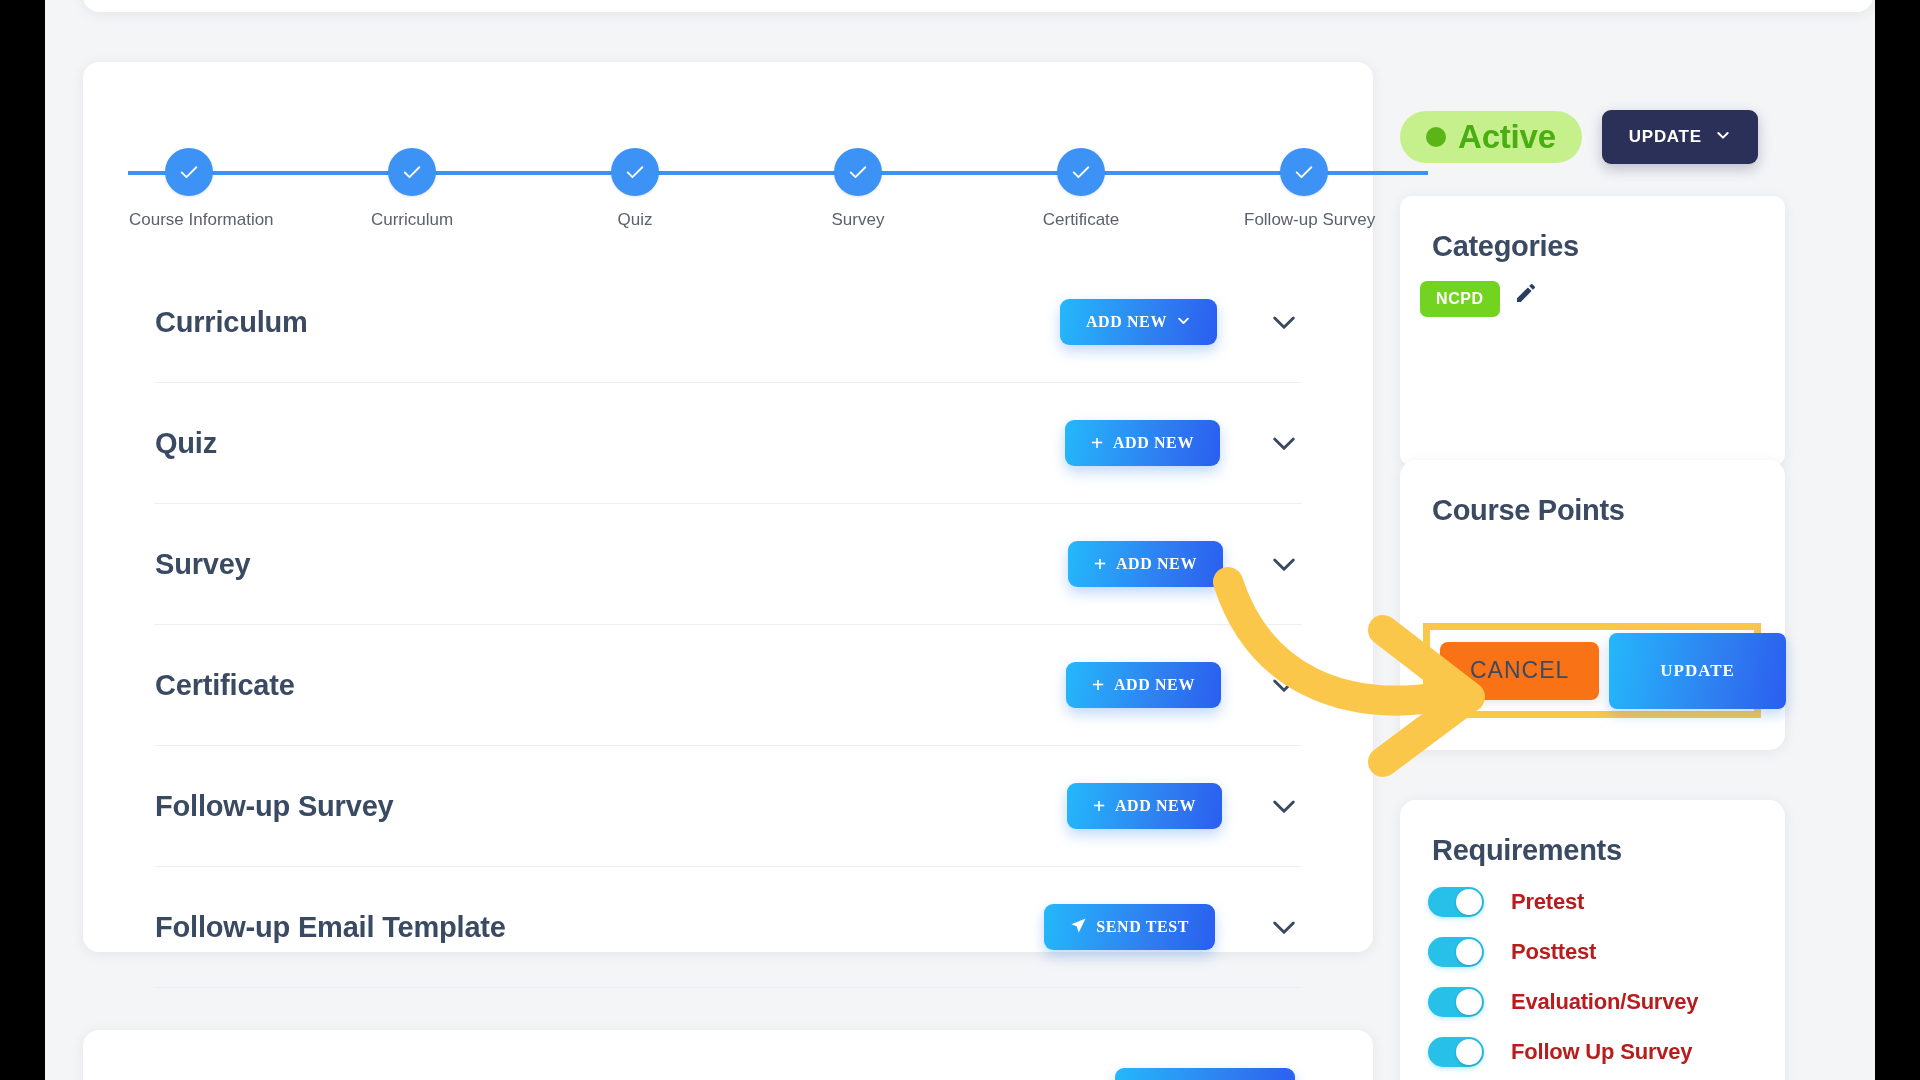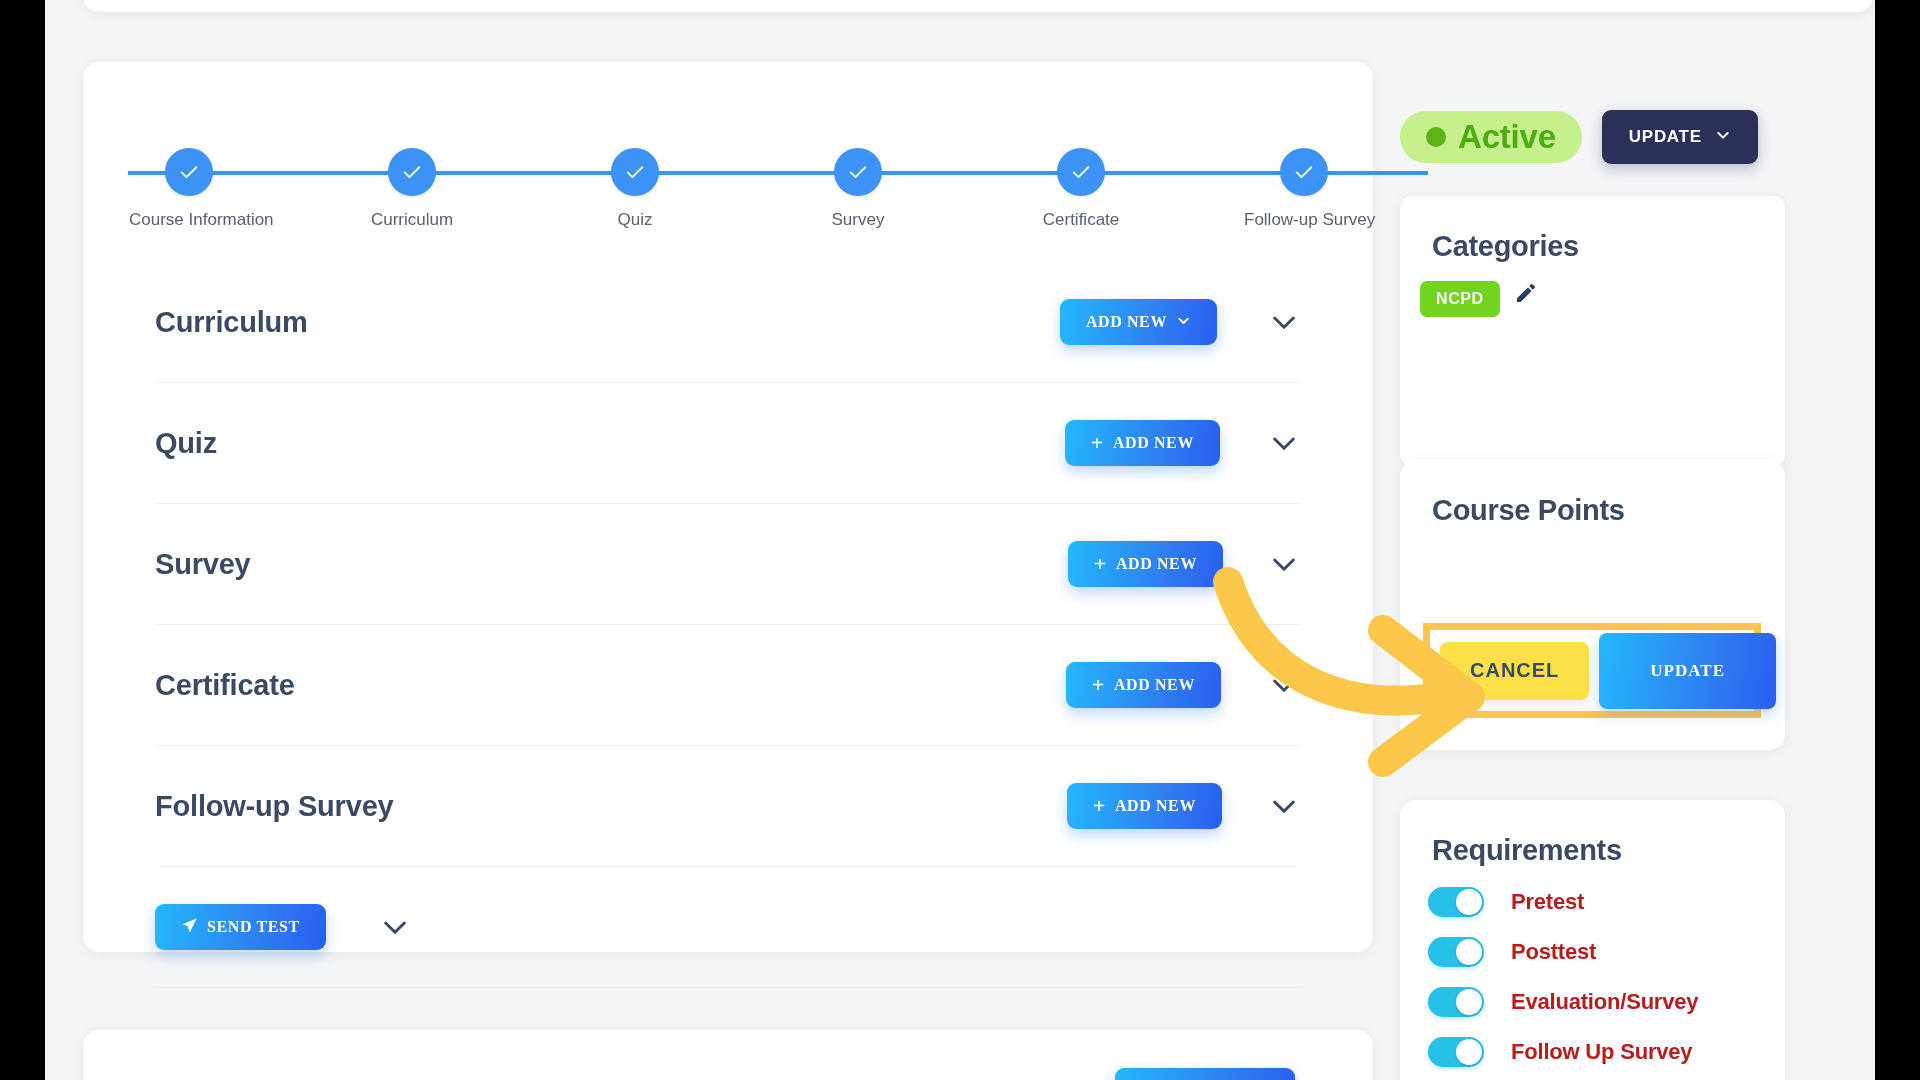--- a/index.html
+++ b/index.html
@@ -237,25 +237,25 @@
     position: absolute;
     left: 23px; top: 163px;
     width: 338px; height: 95px;
     border: 7px solid #fbc74a;
     background: #ffffff;
     display: flex; align-items: center;
     padding-left: 10px;
     gap: 10px;
   }
   .btn-cancel {
-    background: #fde047;
+    background: #f97316;
     border: none;
     color: #3a4a63;
-    font-size: 20px;
-    font-weight: bold;
+    font-size: 23px;
+    font-weight: normal;
     letter-spacing: 1px;
     height: 58px;
     padding: 0 30px;
     border-radius: 8px;
     cursor: pointer;
     box-shadow: 0 3px 10px rgba(17,24,39,0.10);
     font-family: "Liberation Sans", sans-serif;
   }
   .btn-update {
     border: none;
@@ -464,20 +464,21 @@
             </button>
           </div>
           <div class="chev-big">
             <svg width="32" height="32" viewBox="0 0 24 24">
                 <path d="M5 9l7 7 7-7" fill="none" stroke="#3a4a63" stroke-width="2.2" stroke-linecap="round" stroke-linejoin="round"></path>
               </svg>
           </div>
         </div>
 
         <div class="row row-6">
+          <div class="row-title">Follow-up Email Template</div>
           <div class="btn-wrap">
             <button class="btn-blue">
               <span>
                 <svg width="17" height="17" viewBox="0 0 24 24">
                     <path d="M22 2L2 10.2l7.3 2.8L12.4 22 22 2z" fill="#ffffff"></path>
                   </svg>
               </span>
               <span>SEND TEST</span>
             </button>
           </div>

